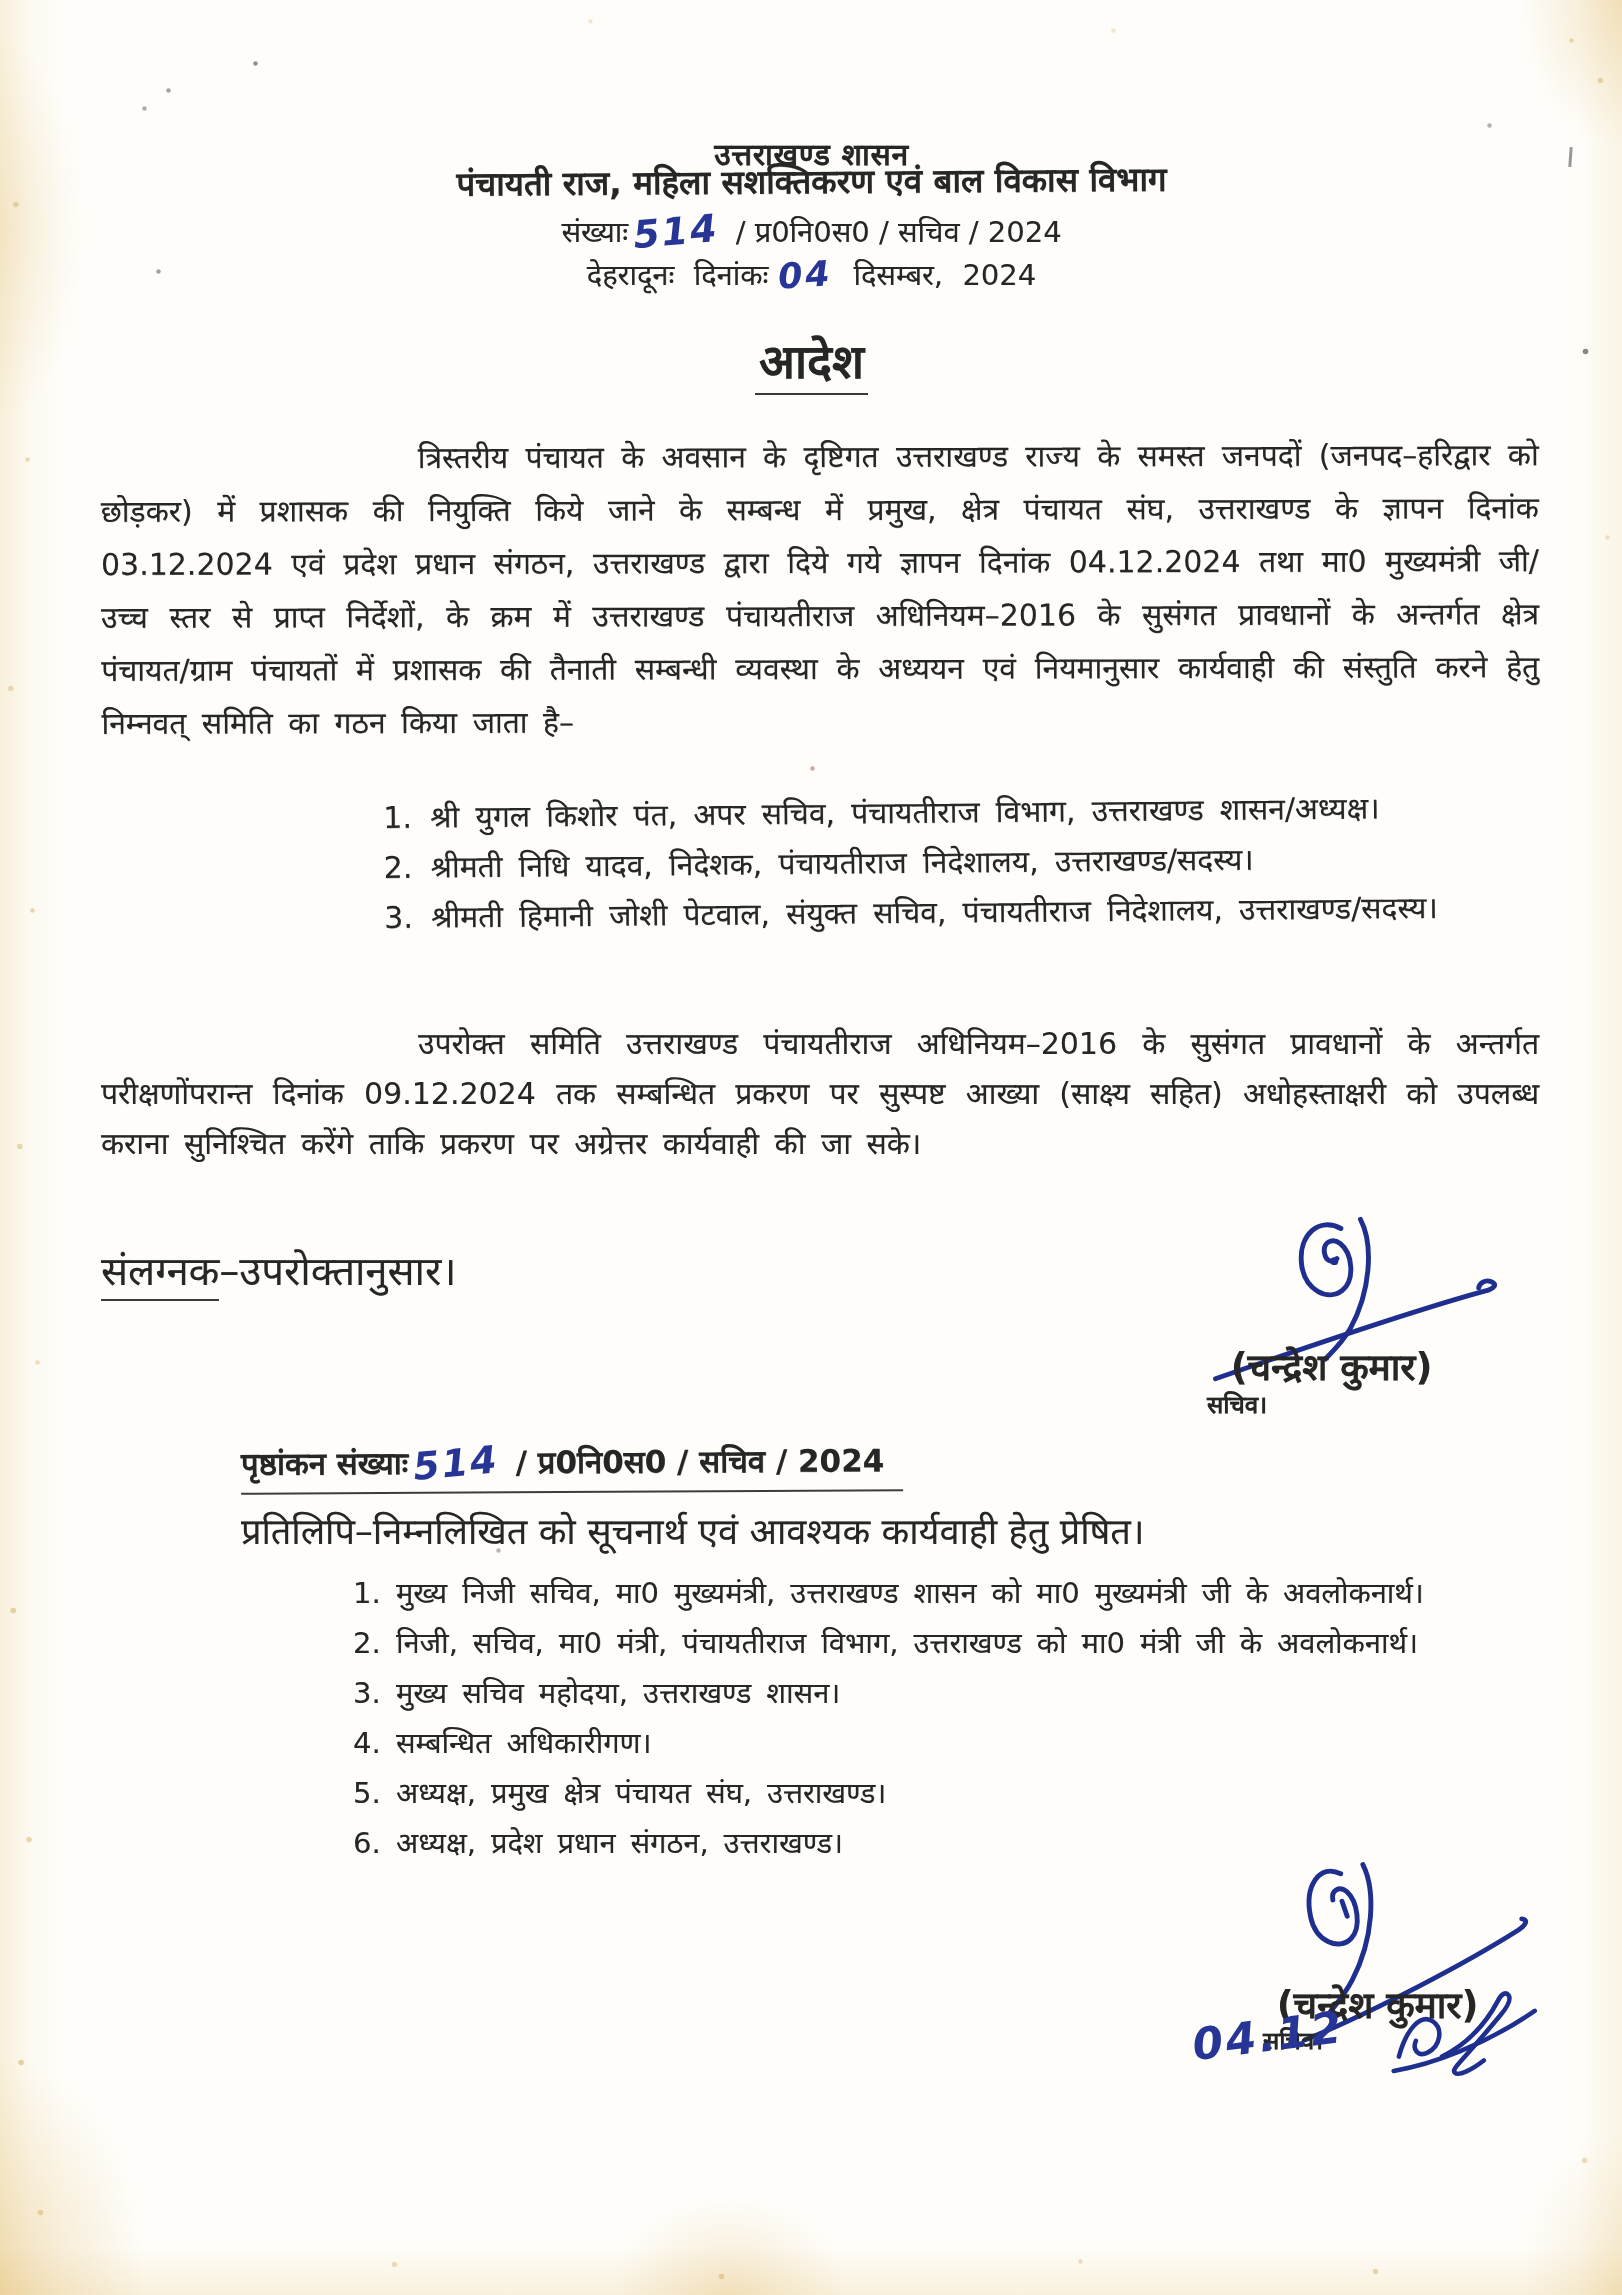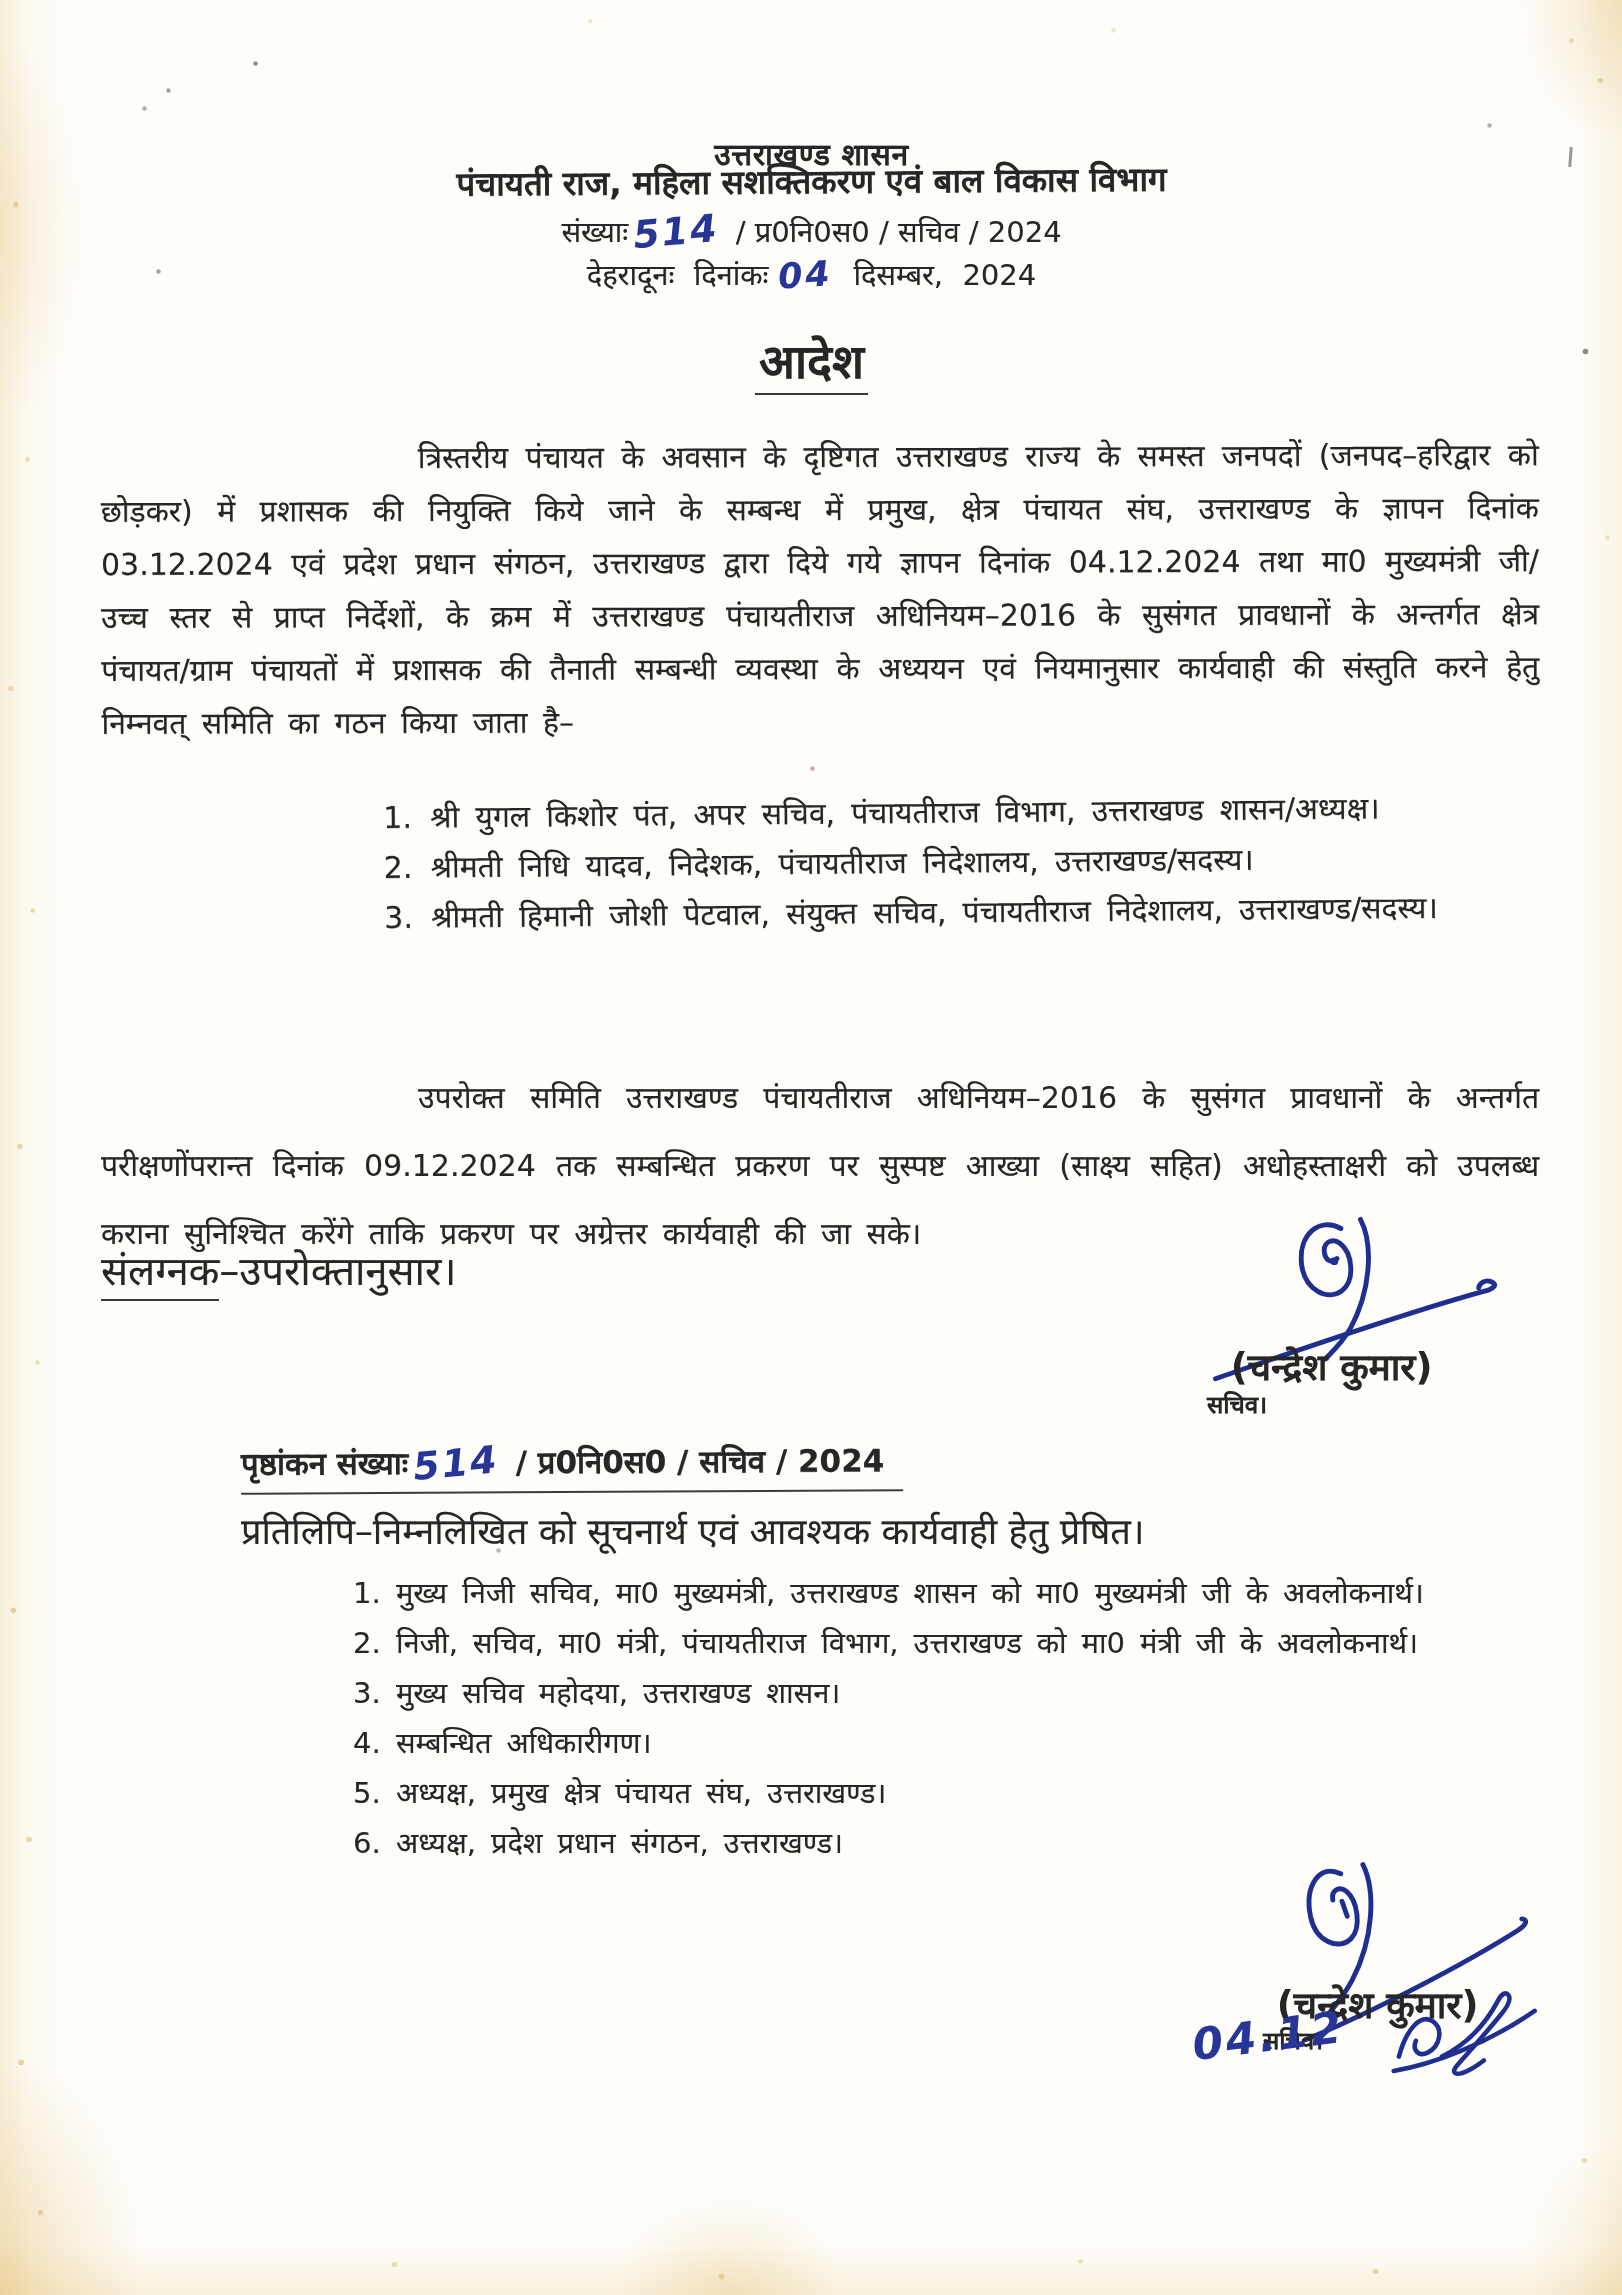--- a/index.html
+++ b/index.html
@@ -57,21 +57,21 @@
   .h-line4{position:absolute;left:0;top:253px;width:100%;font-size:29px;font-weight:500;word-spacing:0.35em;}
   .hw{color:#273597;font-style:italic;font-weight:700;text-shadow:none;display:inline-block;}
   .hw-num{font-size:38px;transform:rotate(-5deg) translateY(2.6px);margin:0 17px 0 5.2px;letter-spacing:2px;}
   .hw-day{font-size:35px;transform:rotate(-4deg) translateY(2px);margin:0 22px 0 9.2px;letter-spacing:2.6px;}
   
   .order-title{position:absolute;left:92px;top:328px;width:1439px;text-align:center;}
   .order-title span{font-size:47px;font-weight:700;border-bottom:2.6px solid #3a3a3a;padding:0 3.9px 3.9px 3.9px;}
   
   .para{position:absolute;left:101px;width:1438px;text-align:justify;font-size:30px;word-spacing:0.20em;}
   .para-1{top:400px;line-height:53px;text-indent:317px;transform:rotate(-0.15deg);}
-  .para-2{top:1034px;line-height:68px;text-indent:317px;}
+  .para-2{top:989px;line-height:50px;text-indent:317px;}
   
   ol.plain{list-style:none;margin:0;padding:0;}
   .committee{position:absolute;left:383px;top:793px;width:1155px;transform:rotate(-0.55deg);transform-origin:left top;}
   .committee li{display:flex;font-size:30px;line-height:50px;}
   .committee .num{width:47px;flex:0 0 47px;}
   .committee .txt{flex:1;text-align:justify;word-spacing:0.22em;}
   .copylist{position:absolute;left:353px;top:1569px;width:1187px;}
   .copylist li{display:flex;font-size:29px;line-height:48px;margin-bottom:2px;}
   .copylist .num{width:43px;flex:0 0 43px;}
   .copylist .txt{flex:1;text-align:justify;word-spacing:0.20em;}

